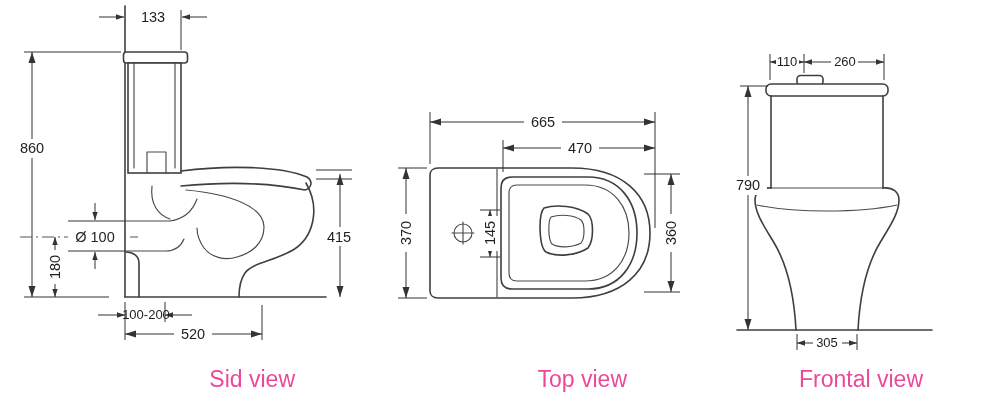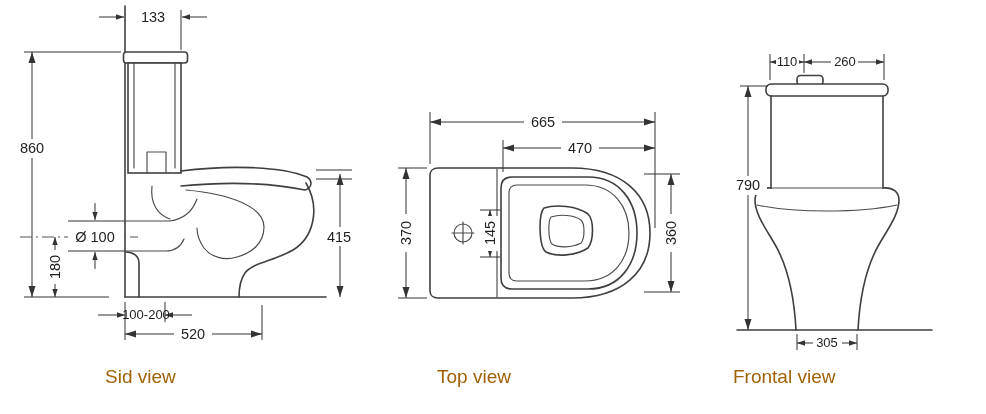--- a/index.html
+++ b/index.html
@@ -9,22 +9,22 @@
 
   .obj  { stroke:#3f3f3f; fill:none; stroke-width:1.6; stroke-linecap:round; stroke-linejoin:round; }
   .obj2 { stroke:#4a4a4a; fill:none; stroke-width:1.15; stroke-linecap:round; stroke-linejoin:round; }
   .fillw{ fill:#ffffff; stroke:#3f3f3f; stroke-width:1.6; }
   .dim  { stroke:#333333; fill:none; stroke-width:1; }
   .cl   { stroke:#555555; fill:none; stroke-width:1; stroke-dasharray:12 4 2 4; }
   .bg   { fill:#ffffff; stroke:none; }
   text.d { font-family:"Liberation Sans", sans-serif; font-size:14.5px; fill:#1f1f1f; text-anchor:middle; }
   text.ds { font-family:"Liberation Sans", sans-serif; font-size:13px; fill:#1f1f1f; text-anchor:middle; }
 
-  .view-label { position:absolute; top:366px; width:190px; text-align:left;
-                font-size:19px; color:#a16207; }
+  .view-label { position:absolute; top:366px; width:190px; text-align:right;
+                font-size:23px; color:#ec4899; }
 </style>
 </head>
 <body>
 
 <div class="canvas">
 
 <svg width="986" height="414" viewBox="0 0 986 414">
   <defs>
     <marker id="arr" markerUnits="userSpaceOnUse" markerWidth="12" markerHeight="9" refX="11" refY="4.5" orient="auto-start-reverse">
       <path d="M0,1 L11,4.5 L0,8 Z" fill="#333"></path>

